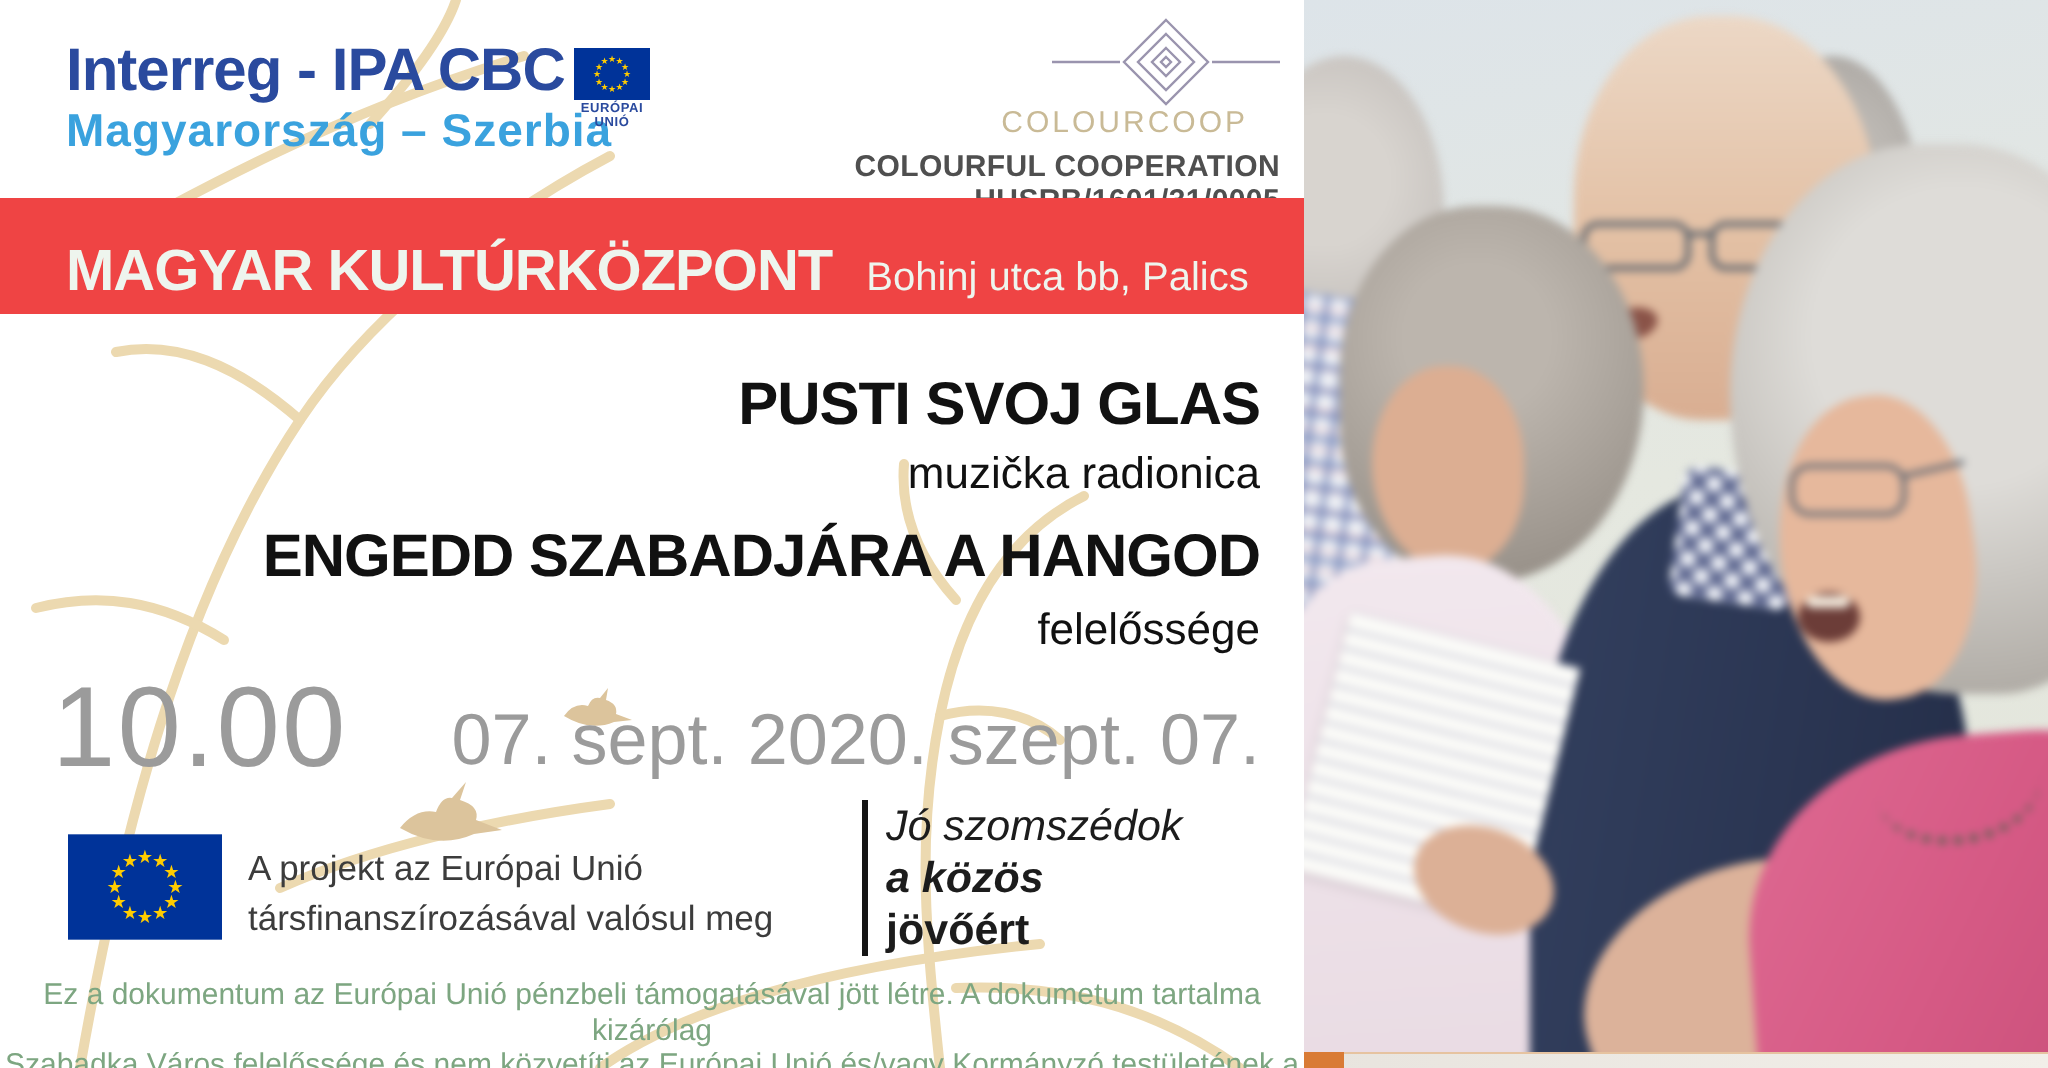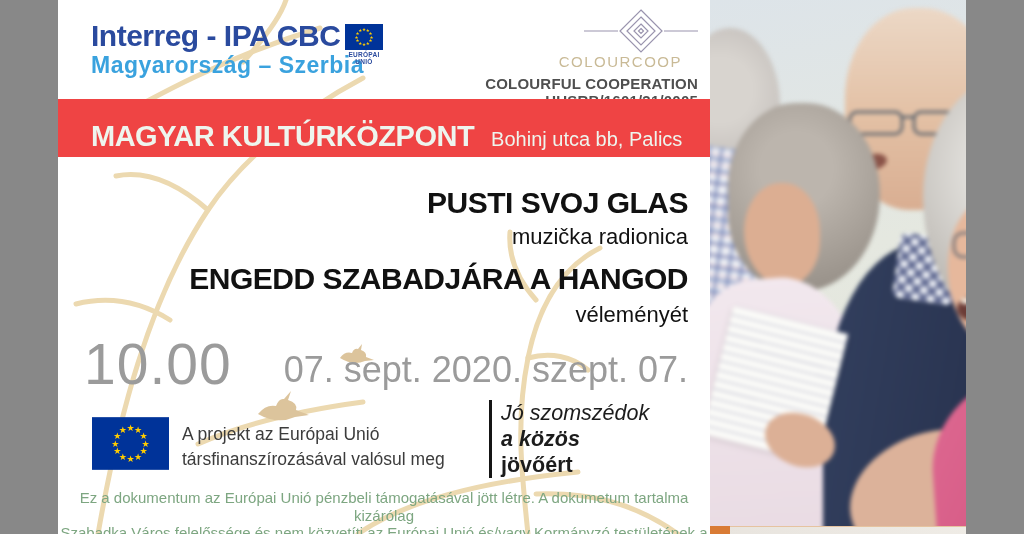--- a/index.html
+++ b/index.html
@@ -1,19 +1,19 @@
 <!DOCTYPE html>
 <html><head>
 <meta charset="utf-8">
 <style>
   * { margin:0; padding:0; box-sizing:border-box; }
   html,body { background:#888; }
   body { font-family:"Liberation Sans", sans-serif; }
   .canvas {
-    position:relative; width:908px; height:534px; background:#ffffff;
+    position:relative; width:1024px; height:534px; background:#ffffff;
     overflow:hidden; margin:0 auto;
   }
   
   .branches { position:absolute; left:0; top:0; z-index:0; }
 
   
   .interreg { position:absolute; left:33px; top:20px; z-index:2; }
   .interreg-line1 { font-size:30px; font-weight:800; color:#2a4a9e; letter-spacing:-0.5px; line-height:32px; }
   .interreg-line2 { font-size:23px; font-weight:600; color:#3aa2de; letter-spacing:0.5px; line-height:27px; }
   .eu-flag-small { position:absolute; left:287px; top:24px; width:38px; text-align:center; z-index:2; }
@@ -185,21 +185,21 @@
 
   <div class="green-banner">
     <span class="venue-name">MAGYAR KULTÚRKÖZPONT</span>
     <span class="venue-address">Bohinj utca bb, Palics</span>
   </div>
 
   <div class="titles">
     <div class="title-main">PUSTI SVOJ GLAS</div>
     <div class="title-sub">muzička radionica</div>
     <div class="title-main hu">ENGEDD SZABADJÁRA A HANGOD</div>
-    <div class="title-sub hu">véleményét</div>
+    <div class="title-sub hu">felelőssége</div>
   </div>
 
   <div class="event-time">10.00</div>
   <div class="event-date">07. sept. 2020. szept. 07.</div>
 
   <svg class="eu-flag-large" width="77" height="53" viewBox="0 0 76 52">
     <rect width="76" height="52" fill="#003399"></rect>
     <g fill="#ffcc00" font-size="9" text-anchor="middle" font-family="'DejaVu Sans', sans-serif">
       <text x="38" y="14">★</text>
         <text x="45.5" y="16">★</text>

